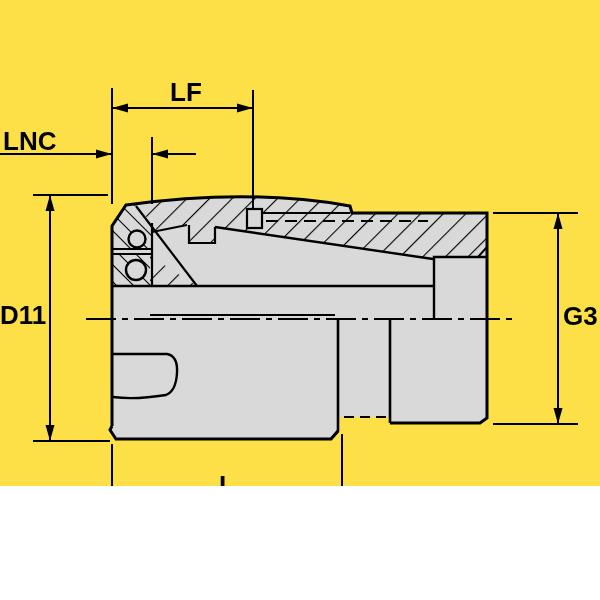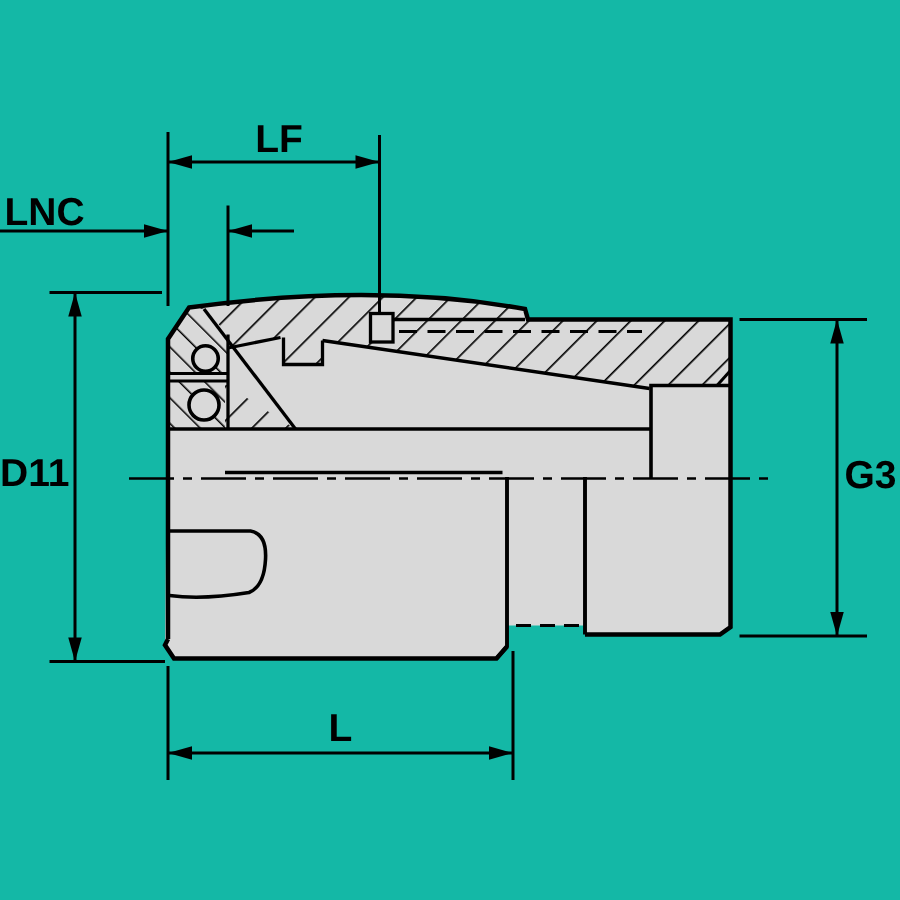--- a/index.html
+++ b/index.html
@@ -1,16 +1,16 @@
 <!DOCTYPE html>
 <html><head>
 <meta charset="utf-8">
 <style>
   html,body{margin:0;padding:0;background:#ffffff;}
-  #stage{width:600px;height:600px;position:relative;background:#14b8a6;overflow:hidden;}
+  #stage{width:600px;height:486px;position:relative;background:#fde047;overflow:hidden;}
   svg{display:block;}
   text.dim{
     font-family:"Liberation Sans","DejaVu Sans",sans-serif;
     font-weight:bold;
     font-size:26px;
     fill:#000000;
   }
 </style>
 </head>
 <body>

